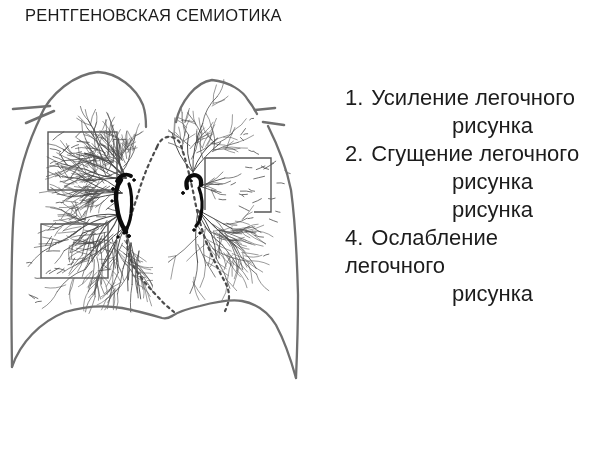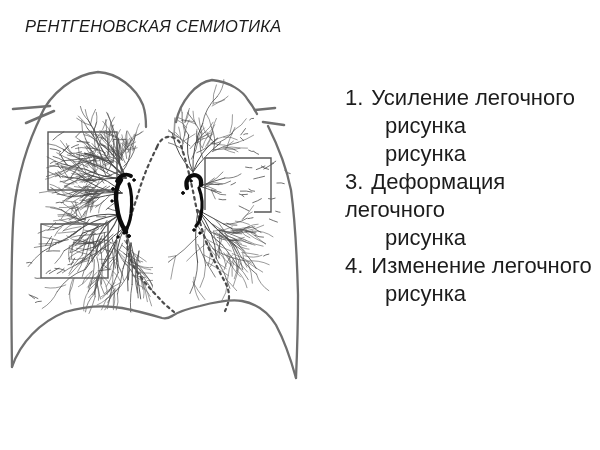--- a/index.html
+++ b/index.html
@@ -1,22 +1,22 @@
 <!DOCTYPE html>
 <html><head>
 <meta charset="utf-8">
 <style>
   html,body{margin:0;padding:0;background:#fff;}
   .slide{position:relative;width:600px;height:450px;background:#ffffff;overflow:hidden;
          font-family:"Liberation Sans",sans-serif;}
-  .title{position:absolute;left:25px;top:17px;display:flex;gap:19px;white-space:nowrap;
-         font-size:16.5px;color:#1b1b1b;letter-spacing:.2px;font-style:italic;}
+  .title{position:absolute;left:25px;top:6px;display:flex;gap:19px;white-space:nowrap;
+         font-size:16.5px;color:#1b1b1b;letter-spacing:.2px;}
   .list{position:absolute;left:345px;top:84px;font-size:22px;line-height:28px;color:#1c1c1c;}
   .item .num{margin-right:8px;}
-  .item .l2{margin-left:40px;}
+  .item .l2{margin-left:40px;text-align:center;}
   .xray{position:absolute;left:10px;top:60px;}
 </style>
 </head>
 <body>
 
 <div class="slide">
 
   <div class="title">
     <span>РЕНТГЕНОВСКАЯ СЕМИОТИКА</span>
   </div>
@@ -786,25 +786,25 @@
         <circle cx="181" cy="121" r="1.2"></circle>
     </g>
   </svg>
 
   <div class="list" id="pattern-list">
       <div class="item">
         <div class="l1"><span class="num">1.</span><span>Усиление легочного</span></div>
         <div class="l2">рисунка</div>
       </div>
       <div class="item">
+        <div class="l1"><span class="num">2.</span><span>Сгущение легочного</span></div>
         <div class="l2">рисунка</div>
       </div>
       <div class="item">
-        <div class="l1"><span class="num">3.</span><span>Деформация легочного</span></div>
         <div class="l2">рисунка</div>
       </div>
       <div class="item">
-        <div class="l1"><span class="num">4.</span><span>Изменение легочного</span></div>
+        <div class="l1"><span class="num">4.</span><span>Ослабление легочного</span></div>
         <div class="l2">рисунка</div>
       </div>
     </div>
 
 </div>
 
 </body></html>

